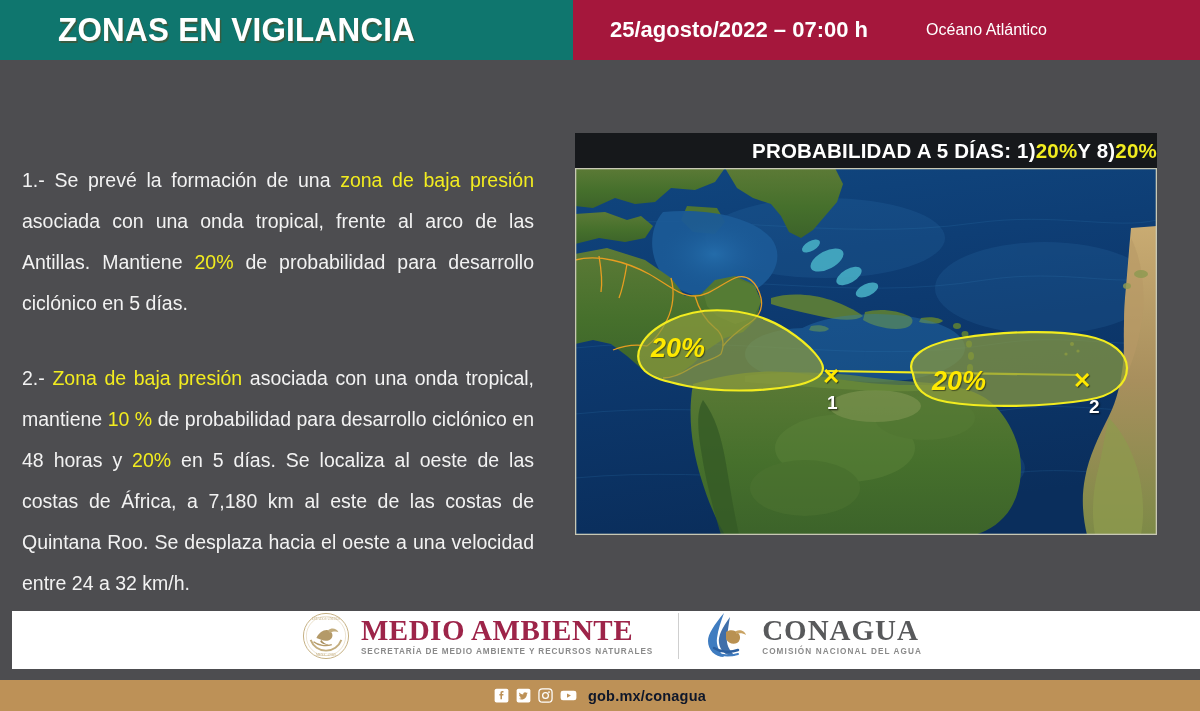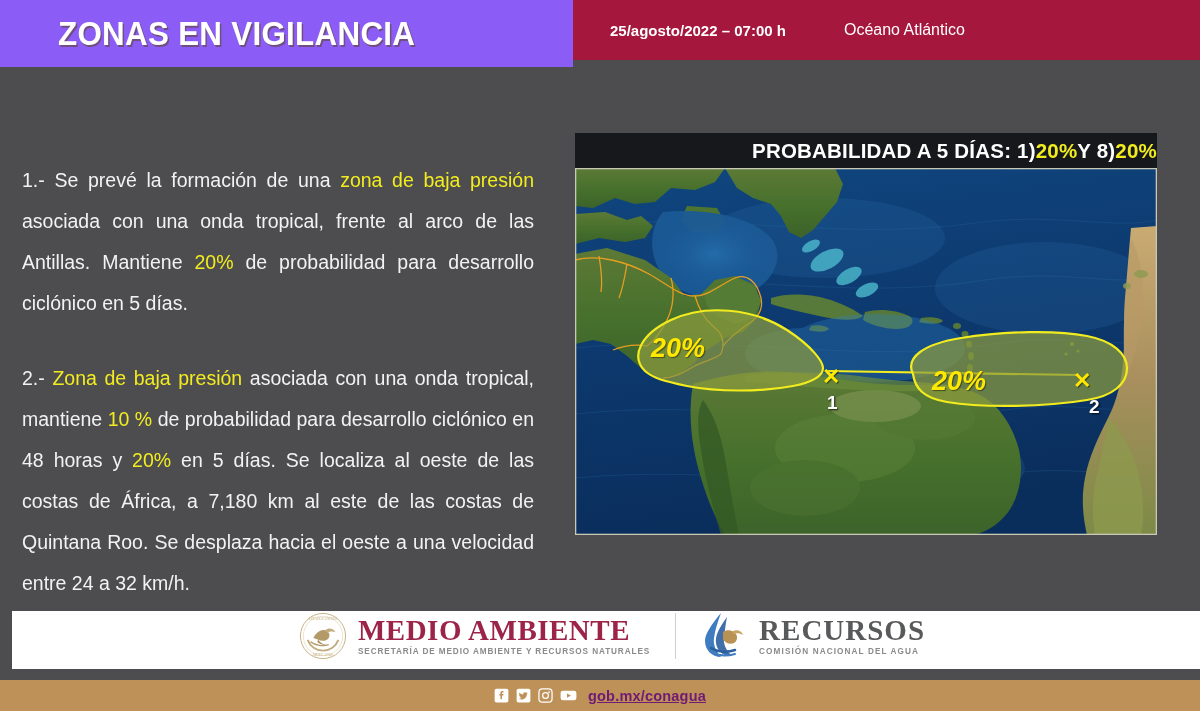--- a/index.html
+++ b/index.html
@@ -10,22 +10,22 @@
     overflow:hidden;
     position:relative;
   }
 
   
   .header{
     position:absolute;left:0;top:0;width:1200px;height:60px;
     display:flex;
   }
   .header-title-band{
-    width:573px;height:67px;
-    background:#8b5cf6;
+    width:573px;height:60px;
+    background:#0f766e;
     display:flex;align-items:center;
   }
   .header-title{
     margin-left:58px;
     color:#ffffff;
     font-size:33px;
     font-weight:bold;
     letter-spacing:.3px;
     font-family:"Liberation Sans Narrow","Liberation Sans",sans-serif;
     transform:scaleX(.95);
@@ -33,21 +33,21 @@
     text-shadow:1.5px 1.5px 0 rgba(90,70,30,.55);
     white-space:nowrap;
   }
   .header-info-band{
     flex:1;height:60px;
     background:#a5173c;
     display:flex;align-items:center;
   }
   .header-date{
     margin-left:37px;
-    color:#ffffff;font-size:15px;font-weight:bold;white-space:nowrap;
+    color:#ffffff;font-size:22px;font-weight:bold;white-space:nowrap;
   }
   .header-basin{
     margin-left:58px;
     color:#ffffff;font-size:16px;font-weight:normal;white-space:nowrap;
   }
 
   
   .text-col{
     position:absolute;left:22px;top:160px;width:512px;
   }
@@ -139,23 +139,22 @@
 
   
   .footer-gold{
     position:absolute;left:0;top:680px;width:1200px;height:31px;
     background:#bd9157;
     display:flex;align-items:center;justify-content:center;
   }
   .social{display:flex;align-items:center;gap:7px;}
   .social svg{display:block;}
   .site-url{
-    color:#701a75;font-size:14.5px;font-weight:bold;margin-left:11px;
+    color:#0f172a;font-size:14.5px;font-weight:bold;margin-left:11px;
     letter-spacing:.2px;
-    text-decoration:underline;
   }
 </style>
 </head>
 <body>
 
 <div class="header">
   <div class="header-title-band">
     <div class="header-title">ZONAS EN VIGILANCIA</div>
   </div>
   <div class="header-info-band">
@@ -354,21 +353,21 @@
     <div class="conagua">
       <svg class="drop" viewBox="0 0 92 100">
         <path d="M40,4 C20,28 8,46 8,60 C8,78 22,92 40,92 C30,80 24,68 26,54 C28,38 34,20 40,4 Z" fill="#3f7cc0"></path>
         <path d="M52,12 C36,34 28,50 30,64 C32,80 46,92 62,90 C50,78 44,66 46,52 C48,36 50,22 52,12 Z" fill="#2b5fa0" opacity="0.9"></path>
         <path d="M44,42 C52,36 64,38 70,46 C74,52 72,60 66,64 C58,68 48,64 44,56 Z" fill="#b99152"></path>
         <path d="M64,40 C72,36 82,40 84,48 C78,44 70,44 64,46 Z" fill="#c9a363"></path>
         <path d="M20,74 C32,82 52,84 68,78" fill="none" stroke="#2b5fa0" stroke-width="5" stroke-linecap="round"></path>
         <path d="M24,84 C36,90 54,90 68,86" fill="none" stroke="#3f7cc0" stroke-width="4" stroke-linecap="round"></path>
       </svg>
       <div class="conagua-text">
-        <div class="main">RECURSOS</div>
+        <div class="main">CONAGUA</div>
         <div class="sub">COMISIÓN NACIONAL DEL AGUA</div>
       </div>
     </div>
 
   </div>
 </div>
 
 <div class="footer-gold">
   <div class="social">
 

